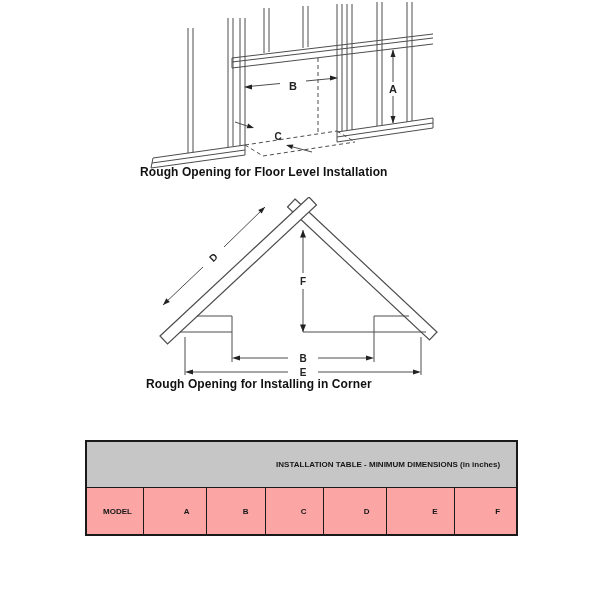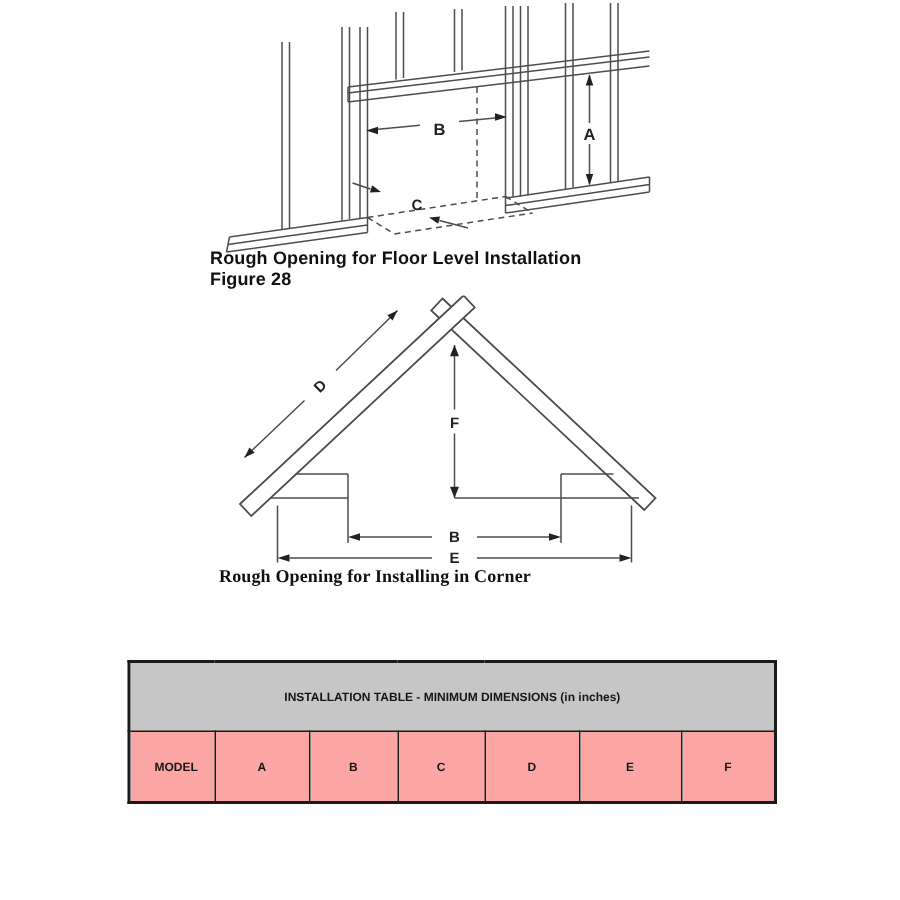--- a/index.html
+++ b/index.html
@@ -7,33 +7,33 @@
     position:relative;width:600px;height:600px;background:#ffffff;overflow:hidden;
     font-family:"Liberation Sans","DejaVu Sans",sans-serif;color:#1c1c1c;
   }
   .diagram{position:absolute;}
   .caption{
     position:absolute;text-align:left;font-weight:bold;
     font-size:12px;color:#111;letter-spacing:.1px;
   }
   .cap1{left:140px;top:165px;width:314px;}
   .cap2{left:140px;top:179px;width:314px;}
-  .cap3{left:146px;top:377px;width:314px;font-family:Liberation Serif, serif;}
+  .cap3{left:146px;top:377px;width:314px;}
   svg .ln{stroke:#4d4d4d;stroke-width:1;fill:none;}
   svg .dash{stroke:#4d4d4d;stroke-width:1;fill:none;stroke-dasharray:4,3;}
   svg .board{fill:#ffffff;stroke:#4d4d4d;stroke-width:1.2;}
   svg .arr{fill:#222;stroke:none;}
   svg text{font-family:"Liberation Sans","DejaVu Sans",sans-serif;font-weight:bold;fill:#222;}
   table.inst{
     position:absolute;left:85px;top:440px;width:431px;
     border-collapse:collapse;table-layout:fixed;
     font-size:8px;color:#161616;
   }
   table.inst th,table.inst td{
-    border:1px solid #1a1a1a;text-align:center;vertical-align:middle;
+    border:1px solid #1a1a1a;text-align:right;vertical-align:middle;
     padding:16px;overflow:hidden;white-space:nowrap;
   }
   table.inst{border:2px solid #1a1a1a;}
   tr.title-row th{background:#c6c6c6;height:13px;font-weight:bold;font-size:8px;}
   tr.head-row th{background:#fca5a5;height:14px;font-weight:bold;}
   tr.data-row td{background:#ffffff;height:15px;font-weight:normal;font-size:7.5px;}
 </style>
 </head>
 <body>
 
@@ -84,21 +84,20 @@
     <g>
       <path class="ln" d="M95,122 L107,126"></path>
       <polygon class="arr" points="114,128 106.6,128.3 108.1,123.5"></polygon>
       <path class="ln" d="M172,152 L153,147"></path>
       <polygon class="arr" points="146,145 153.4,144.4 152.1,149.2"></polygon>
       <text x="138" y="140" font-size="10" text-anchor="middle">C</text>
     </g>
   </svg>
 
   <div class="caption cap1">Rough Opening for Floor Level Installation</div>
-  <div class="caption cap2">Figure 28</div>
 
   <svg class="diagram" style="left:140px;top:197px;" width="330" height="185" viewBox="0 0 330 185">
 
     <g>
       <polygon class="board" points="155,2 297,135 289.5,143 147.5,10"></polygon>
       <polygon class="board" points="20,139 169,0 176.5,8 27.5,147"></polygon>
     </g>
 
     <g>
       <path class="ln" d="M57,119 L92,119 M92,119 L92,165 M40,135 L92,135 M45,140 L45,178"></path>

